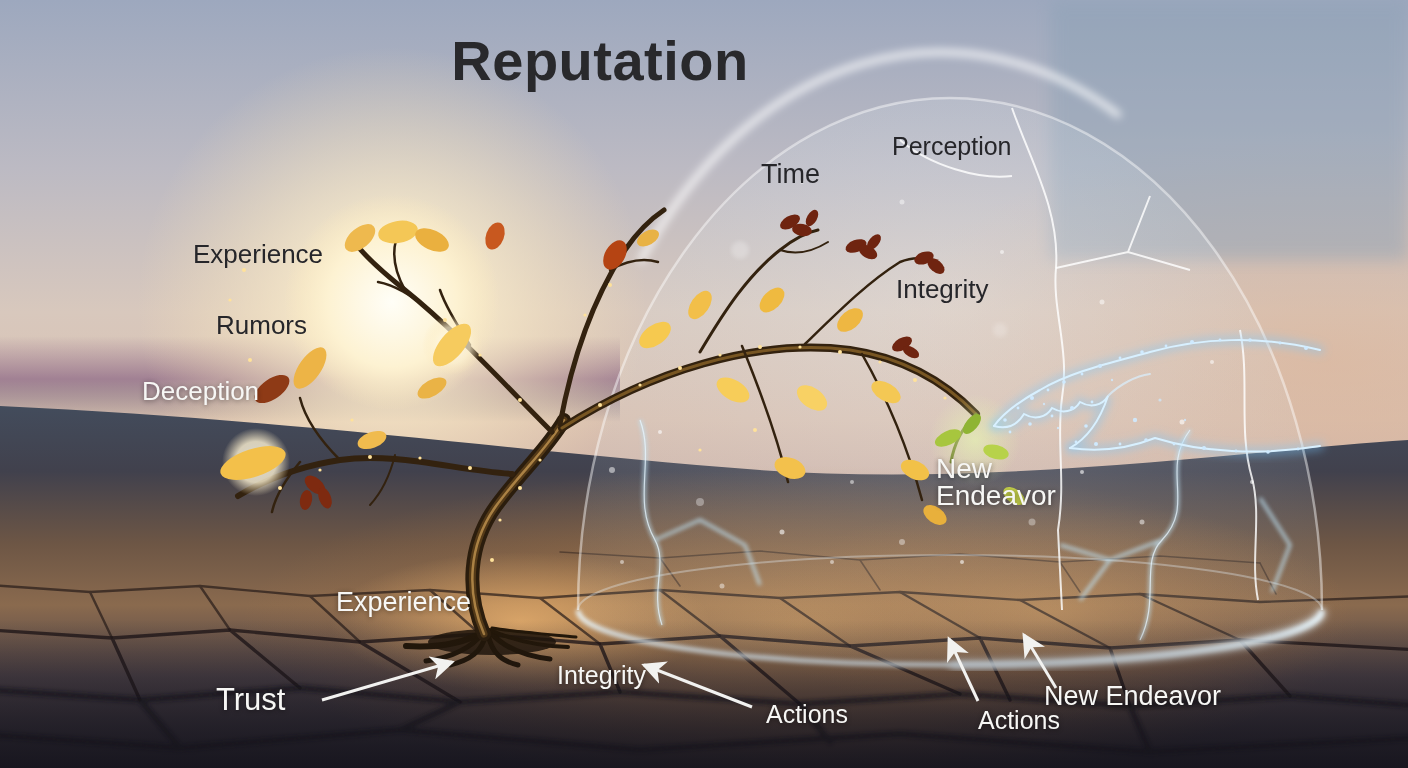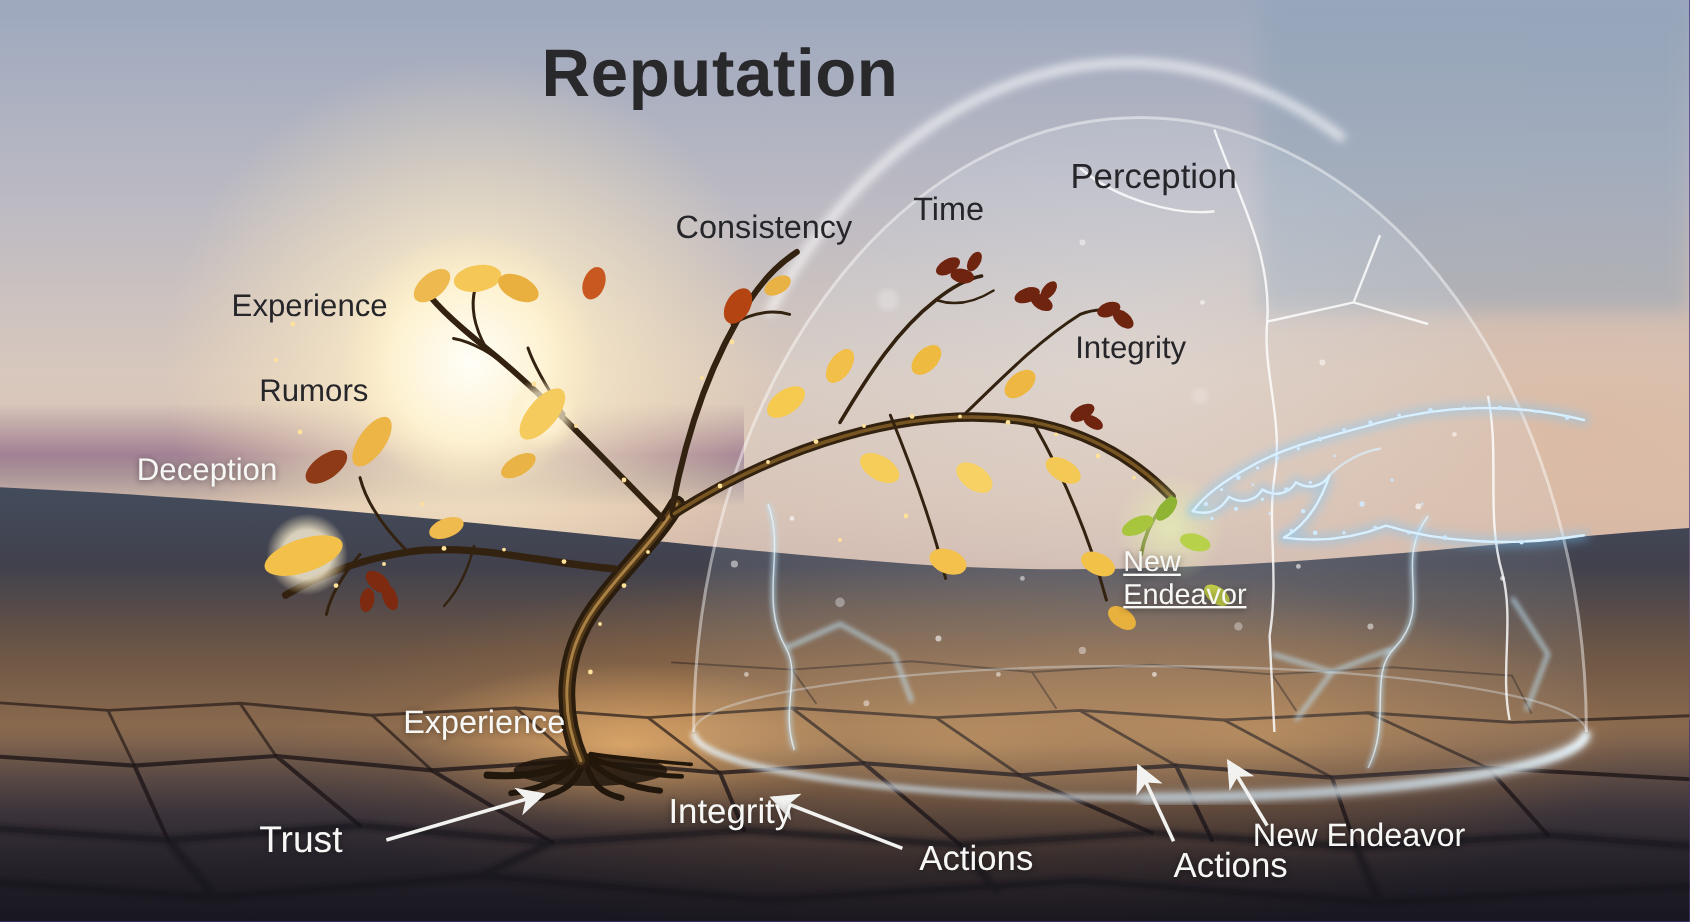--- a/index.html
+++ b/index.html
@@ -1,30 +1,30 @@
 <!DOCTYPE html>
 <html><head>
 <meta charset="utf-8">
 <style>
   html,body{margin:0;padding:0;background:#111;}
   .stage{
     position:relative;width:1408px;height:768px;overflow:hidden;
     font-family:"Liberation Sans",sans-serif;
-    background:#8b5cf6;
+    background:#737373;
   }
   .stage svg{position:absolute;left:0;top:0;}
   .lbl{position:absolute;white-space:nowrap;line-height:1.12;}
   .lbl.dark{color:#26262a;}
   .lbl.light{color:#f7f7f5;text-shadow:0 1px 5px rgba(0,0,0,.45);}
   .title{
     position:absolute;left:600px;top:28px;transform:translateX(-50%);
     font-size:56px;font-weight:700;color:#29292c;letter-spacing:.5px;
   }
-  .fs23{font-size:27px;} .fs24{font-size:24px;text-decoration:underline;} .fs26{font-size:26px;}
-  .fs27{font-size:27px;} .fs29{font-size:29px;} .fs31{font-size:31px;}
+  .fs23{font-size:27px;} .fs24{font-size:28px;} .fs26{font-size:26px;}
+  .fs27{font-size:27px;} .fs29{font-size:25px;} .fs31{font-size:31px;}
   .two-line{white-space:normal;width:130px;line-height:27px;}
 </style>
 </head>
 <body>
 
 <div class="stage">
 
 <svg width="1408" height="768" viewBox="0 0 1408 768">
   <defs>
     <linearGradient id="sky" x1="0" y1="0" x2="0" y2="1">
@@ -384,25 +384,24 @@
     <line x1="752" y1="707" x2="644" y2="665" marker-end="url(#arrowhead)"></line>
     <line x1="978" y1="701" x2="949" y2="639" marker-end="url(#arrowhead)"></line>
     <line x1="1056" y1="688" x2="1024" y2="635" marker-end="url(#arrowhead)"></line>
   </g>
 </svg>
 
   <div class="title">Reputation</div>
 
   <div class="lbl dark fs29" style="left:892px;top:132px;">Perception</div>
   <div class="lbl dark fs27" style="left:761px;top:159px;">Time</div>
-  <div class="lbl dark fs27" style="left:563px;top:174px;">Consistency</div>
   <div class="lbl dark fs26" style="left:193px;top:240px;">Experience</div>
   <div class="lbl dark fs26" style="left:216px;top:311px;">Rumors</div>
   <div class="lbl dark fs26" style="left:896px;top:275px;">Integrity</div>
-  <div class="lbl light fs26" style="left:114px;top:377px;text-align:right;">Deception</div>
+  <div class="lbl light fs26" style="left:142px;top:377px;text-align:right;">Deception</div>
 
   <div class="lbl light fs24 two-line" style="left:936px;top:455px;">
     <div>New</div>
     <div>Endeavor</div>
   </div>
 
   <div class="lbl light fs27" style="left:336px;top:587px;">Experience</div>
   <div class="lbl light fs31" style="left:216px;top:683px;">Trust</div>
   <div class="lbl light fs29" style="left:509px;top:661px;margin-left:48px;">Integrity</div>
   <div class="lbl light fs29" style="left:766px;top:700px;">Actions</div>

